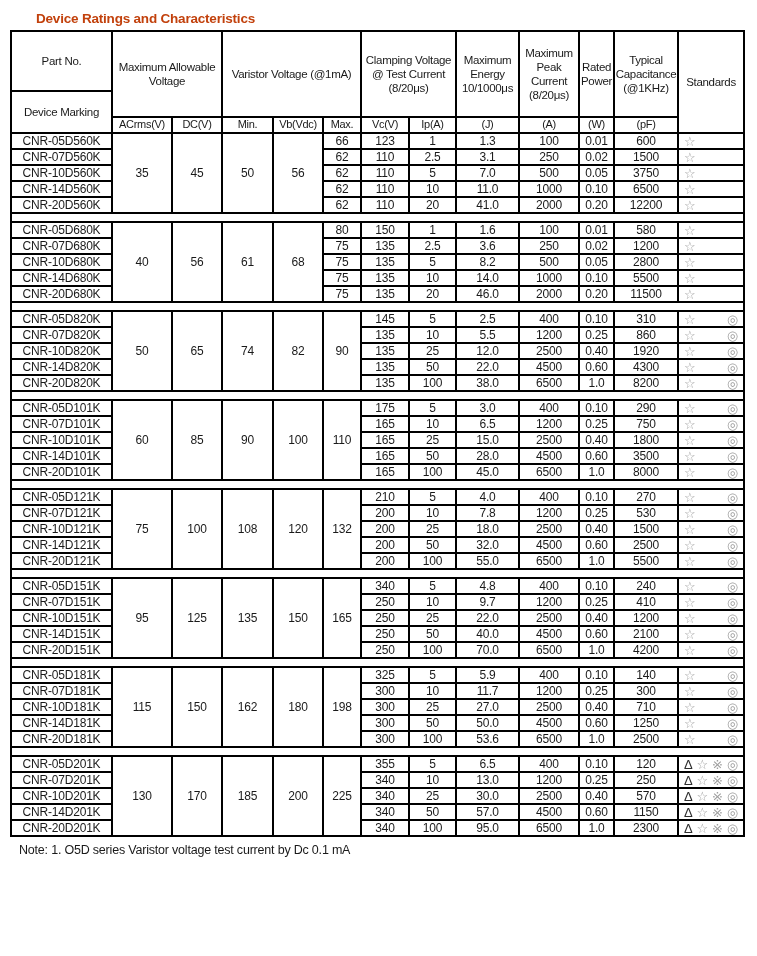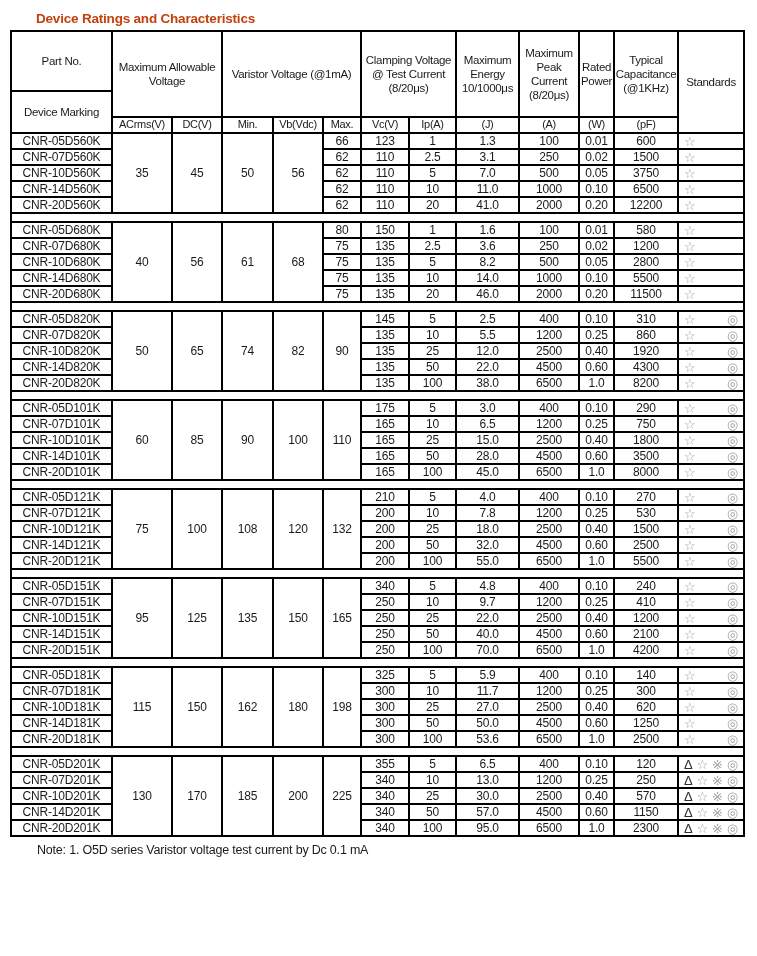--- a/index.html
+++ b/index.html
@@ -35,21 +35,21 @@
   tbody tr.sep td { border-left-width:2px; border-right-width:2px; }
   tbody td { font-size: 12px; letter-spacing:-0.2px; }
   td.part { text-align: left; padding-left: 4px; white-space: nowrap; }
   td.standards { padding: 0; }
   .syms { display:flex; align-items:center; padding:0 5px; height:100%; }
   .syms.single { justify-content: flex-start; }
   .syms.multi  { justify-content: space-between; }
   .sym { font-size: 13px; line-height: 1; }
   .sym-gray { color:#9e9e9e; }
   .sym-dark { color:#2f2f2f; }
-  .footnote { font-size: 12.5px; margin: 6px 0 0 37px; letter-spacing:-0.2px; }
+  .footnote { font-size: 12.5px; margin: 6px 0 0 19px; letter-spacing:-0.2px; }
 </style>
 </head>
 <body>
 
 <div class="page">
   <div class="page-title">Device Ratings and Characteristics</div>
 
   <table class="ratings">
     <colgroup>
       <col style="width:101px">
@@ -627,21 +627,21 @@
             </div>
           </td>
         </tr>
         <tr class="data">
           <td class="part">CNR-10D181K</td>
           <td>300</td>
           <td>25</td>
           <td>27.0</td>
           <td>2500</td>
           <td>0.40</td>
-          <td>620</td>
+          <td>710</td>
           <td class="standards">
             <div class="syms multi">
               <span class="sym sym-gray">☆</span>
               <span class="sym sym-gray">◎</span>
             </div>
           </td>
         </tr>
         <tr class="data">
           <td class="part">CNR-14D181K</td>
           <td>300</td>

